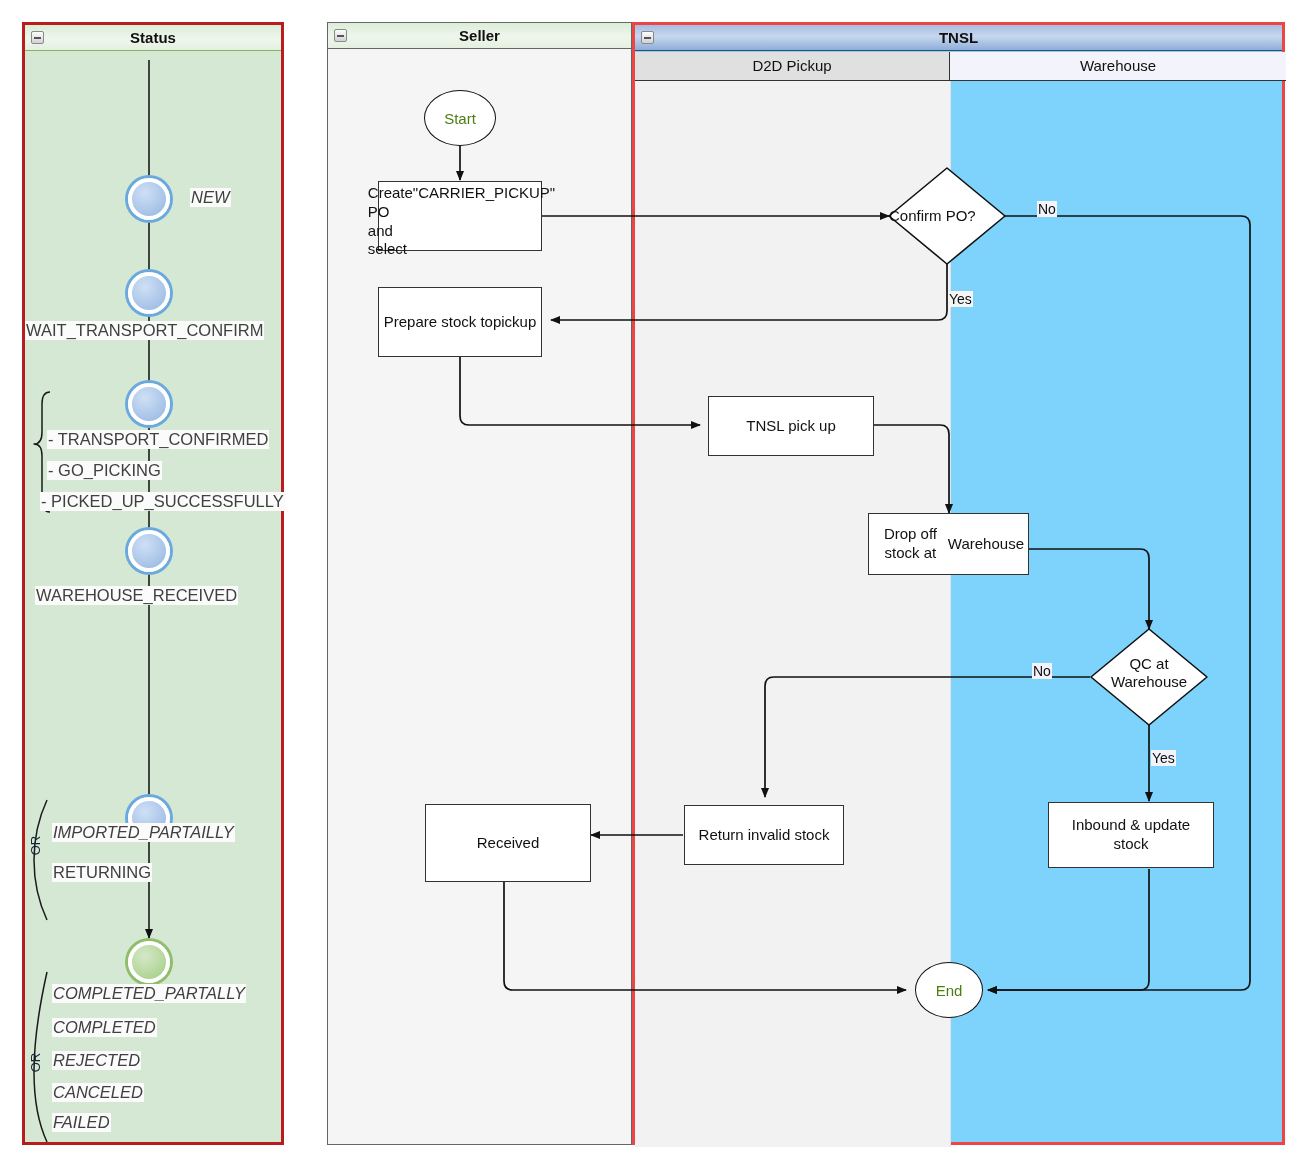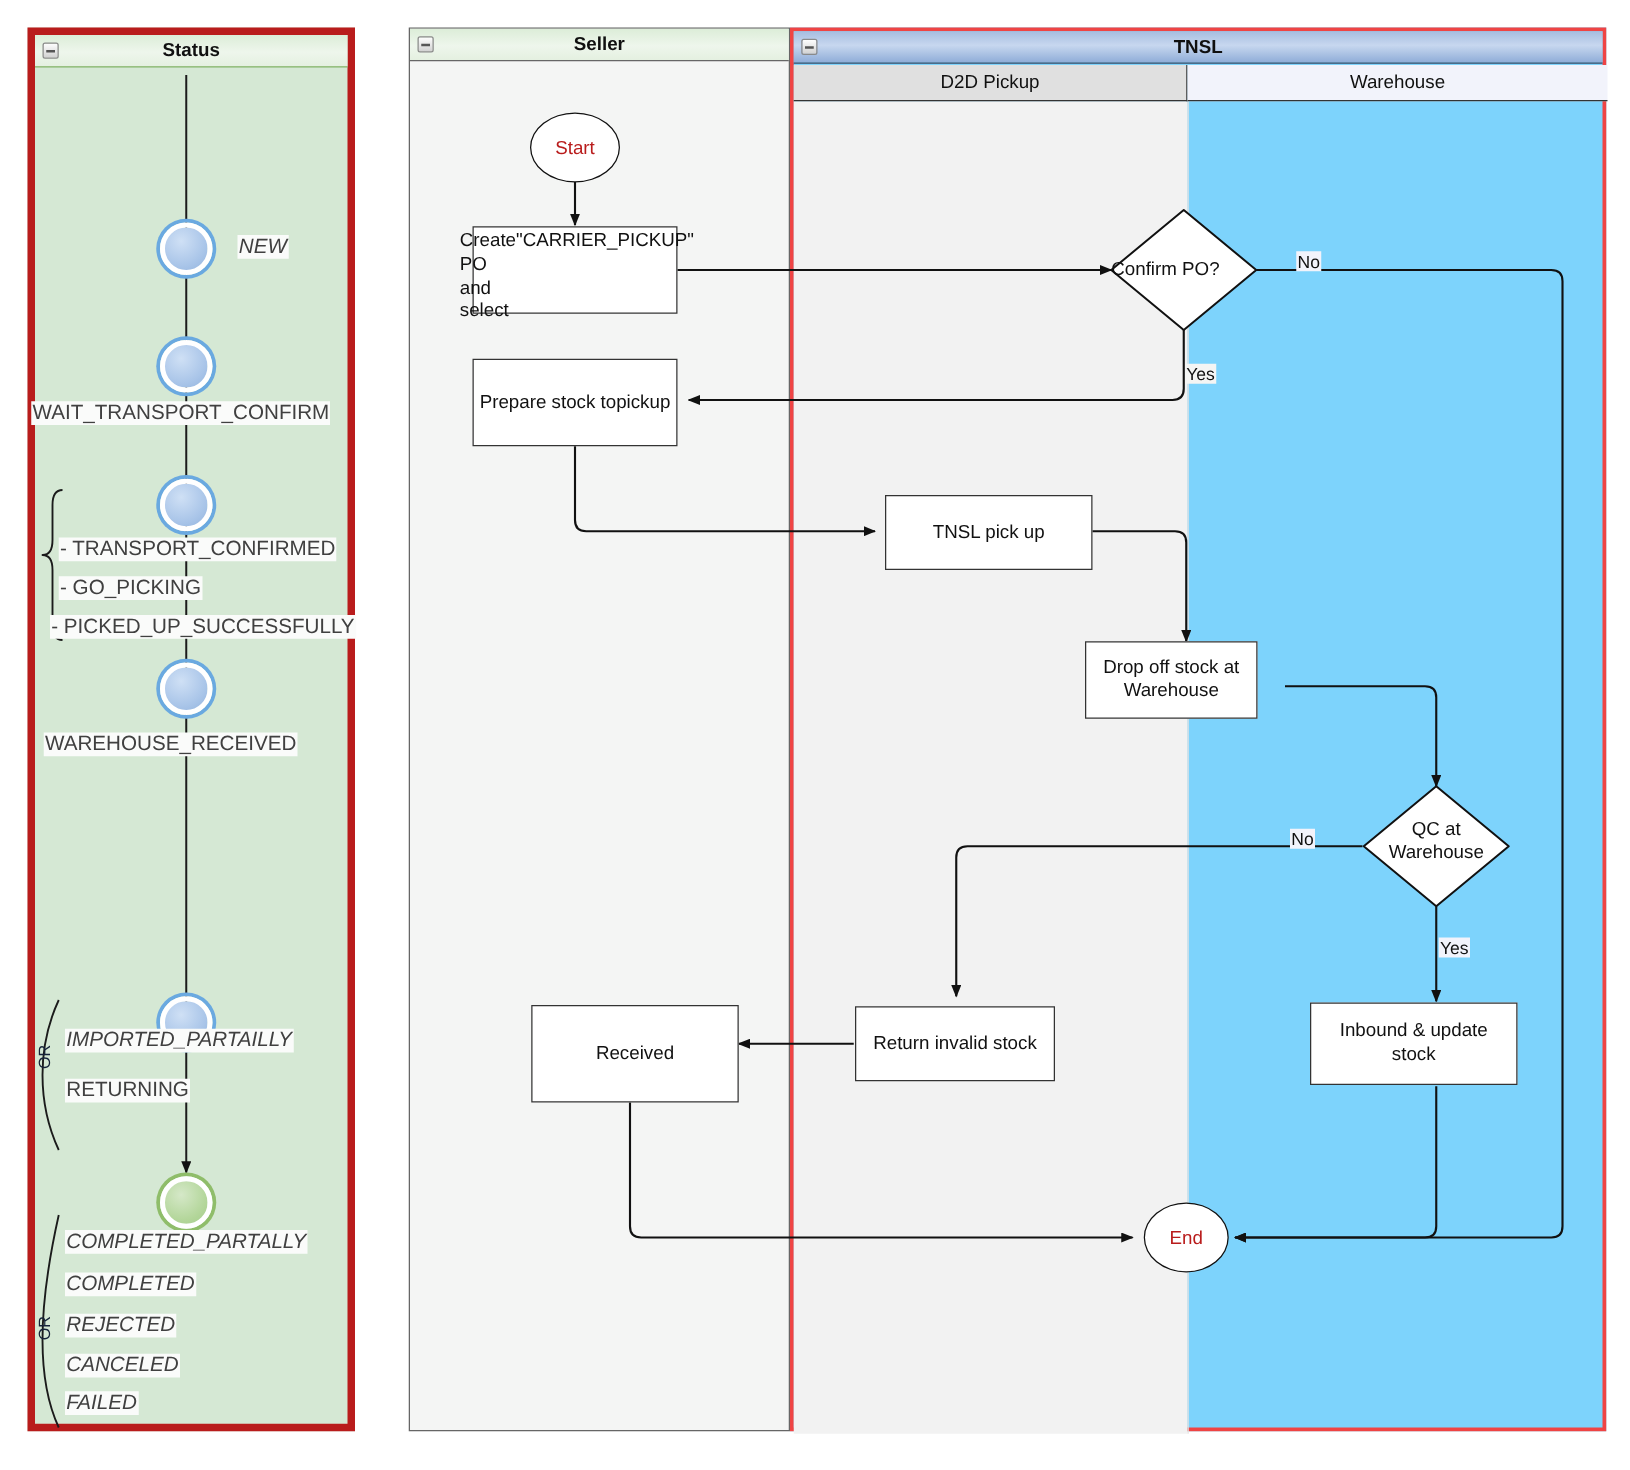--- a/index.html
+++ b/index.html
@@ -2,21 +2,21 @@
 <html><head>
 <meta charset="utf-8">
 <style>
   html,body{margin:0;padding:0;background:#ffffff;}
   body{width:1304px;height:1176px;font-family:"Liberation Sans",sans-serif;overflow:hidden;}
   #stage{position:relative;width:1304px;height:1176px;}
 
   
   .pool{position:absolute;box-sizing:border-box;}
   .pool-status{left:22px;top:22px;width:262px;height:1123px;
-      background:#d5e8d4;border:6px solid #b91c1c;}
+      background:#d5e8d4;border:3px solid #b91c1c;}
   .pool-status .hdr{height:26px;box-sizing:border-box;
       background:linear-gradient(to bottom,#dcedd8 0%,#eef6ec 55%,#e4f0e0 100%);
       border-bottom:1px solid #82b366;position:relative;}
   .pool-seller{left:327px;top:22px;width:305px;height:1123px;
       background:#f4f5f4;border:1px solid #666666;}
   .pool-seller .hdr{height:26px;box-sizing:border-box;
       background:linear-gradient(to bottom,#dcedd8 0%,#eef6ec 55%,#e4f0e0 100%);
       border-bottom:1px solid #666666;position:relative;}
   .pool-tnsl{left:632px;top:22px;width:653px;height:1123px;
       background:#7dd3fc;border:3px solid #ef4444;}
@@ -49,21 +49,21 @@
   #svg{position:absolute;left:0;top:0;width:1304px;height:1176px;pointer-events:none;}
 
   
   .node{position:absolute;box-sizing:border-box;background:#ffffff;
       border:1.6px solid #333333;display:flex;align-items:center;
       justify-content:center;text-align:center;font-size:15px;color:#111;
       line-height:1.25;padding:2px 4px;}
   .node.left{justify-content:flex-start;text-align:left;padding-left:7px;}
   .ellipse{position:absolute;box-sizing:border-box;background:#fff;
       border:1.7px solid #111;border-radius:50%;display:flex;
-      align-items:center;justify-content:center;font-size:15px;color:#b91c1c;}
+      align-items:center;justify-content:center;font-size:15px;color:#4d7c0f;}
   .diamond-label{position:absolute;display:flex;align-items:center;
       text-align:center;font-size:15px;color:#111;
       line-height:1.2;}
 
   
   .elabel{position:absolute;font-size:14px;color:#111;background:#f7f7f7;
       padding:0 1px;white-space:nowrap;}
 
   
   .st-circle{position:absolute;width:42px;height:42px;border-radius:50%;
@@ -200,21 +200,21 @@
   </div>
 
   <div class="diamond-label" style="left:889px;top:200px;width:116px;height:32px">
     <span>Confirm PO?</span>
   </div>
 
   <div class="node" style="left:708px;top:396px;width:166px;height:60px">
     <span>TNSL pick up</span>
   </div>
 
-  <div class="node" style="left:868px;top:513px;width:138px;height:62px;flex-direction:column">
+  <div class="node" style="left:868px;top:513px;width:161px;height:62px;flex-direction:row">
     <span>Drop off stock at</span>
     <span>Warehouse</span>
   </div>
 
   <div class="diamond-label" style="left:1091px;top:655px;width:116px;height:46px;flex-direction:column">
     <span>QC at</span>
     <span>Warehouse</span>
   </div>
 
   <div class="node" style="left:1048px;top:802px;width:166px;height:66px;flex-direction:column">

